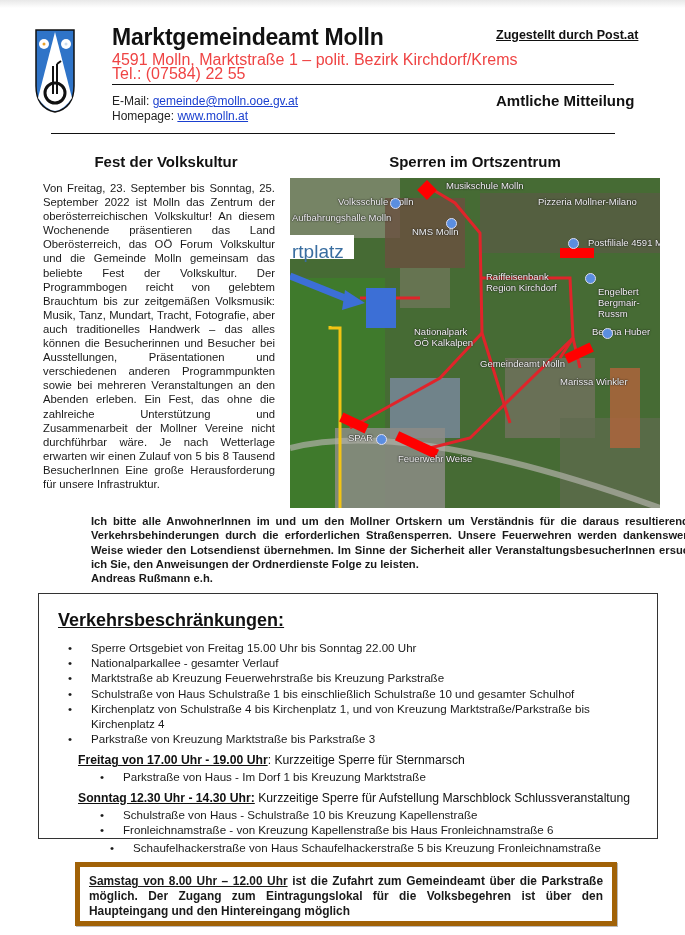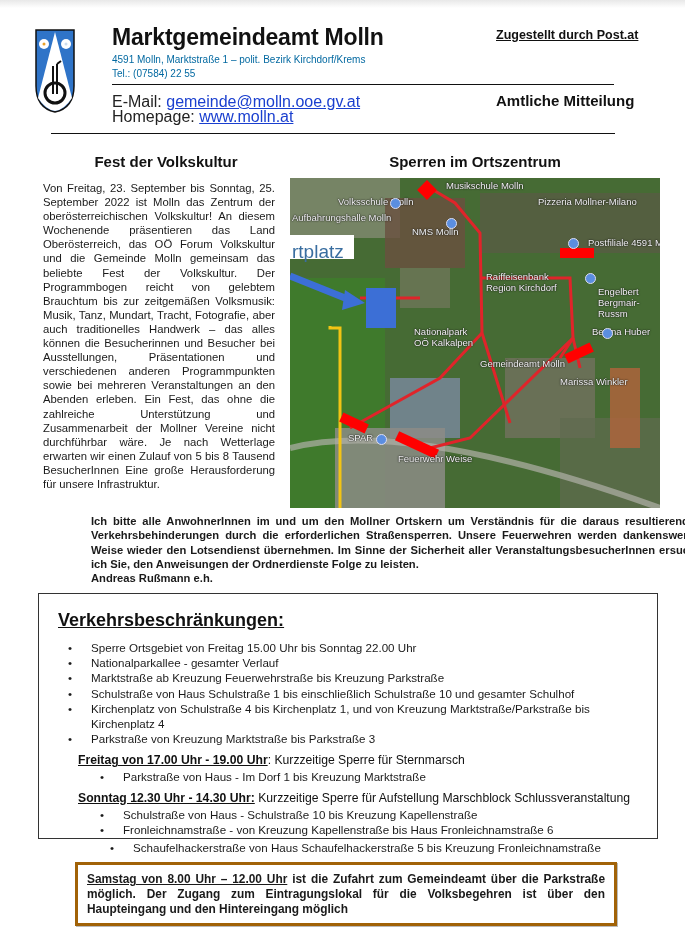--- a/index.html
+++ b/index.html
@@ -1,42 +1,42 @@
 <!DOCTYPE html>
 <html><head>
 <meta charset="utf-8">
 <style>
   html, body { margin:0; padding:0; background:#ffffff; }
   body { width:685px; height:935px; position:relative; overflow:hidden; font-family:"Liberation Sans", sans-serif; color:#111; }
   .topshade { position:absolute; left:0; top:0; width:685px; height:8px; background:linear-gradient(#e8e8e8,#ffffff); }
   .crest { position:absolute; left:34px; top:28px; width:42px; height:86px; }
   .org-title { position:absolute; left:112px; top:24px; font-size:23px; font-weight:bold; letter-spacing:-0.2px; }
-  .addr { position:absolute; left:112px; top:53px; font-size:10px; line-height:14px; color:#0369a1; }
+  .addr { position:absolute; left:112px; top:53px; font-size:16px; line-height:14px; color:#ef4444; }
   .hline1 { position:absolute; left:112px; top:84px; width:502px; height:1px; background:#111; }
-  .contact { position:absolute; left:112px; top:94px; font-size:16px; line-height:15px; color:#222; }
+  .contact { position:absolute; left:112px; top:94px; font-size:12px; line-height:15px; color:#222; }
   .contact a { color:#1a3fcf; text-decoration:underline; }
   .postat { position:absolute; left:496px; top:28px; font-size:12.5px; font-weight:bold; text-decoration:underline; }
   .amtlich { position:absolute; left:496px; top:92px; font-size:15px; font-weight:bold;text-align:right; }
   .hline2 { position:absolute; left:51px; top:133px; width:564px; height:1px; background:#111; }
   .h-left { position:absolute; left:34px; top:153px; width:264px; text-align:center; font-size:15px; font-weight:bold; }
   .h-right { position:absolute; left:290px; top:153px; width:370px; text-align:center; font-size:15px; font-weight:bold; }
   .body-left { position:absolute; left:43px; top:181px; width:232px; font-size:11.3px; line-height:14.1px; text-align:justify; color:#1a1a1a; }
   .map { position:absolute; left:290px; top:178px; width:370px; height:330px; overflow:hidden; background:#3a5b2c; }
   .appeal { position:absolute; left:43px; top:514px; width:611px; font-size:11.2px; line-height:14.3px; font-weight:bold; text-align:justify; color:#1a1a1a;margin-left:48px; }
   .box1 { position:absolute; left:38px; top:593px; width:620px; height:246px; border:1px solid #333; box-sizing:border-box; padding:6px 7px; }
   .box1 .sech { font-size:18px; font-weight:bold; text-decoration:underline; margin:12px; line-height:16px; }
   .box1 ul { margin:0; padding:0 0 0 45px; list-style:none; }
   .box1 li { position:relative; font-size:11.6px; line-height:15.2px; color:#1a1a1a; }
   .box1 li .b { position:absolute; left:-23px; top:0; }
   .box1 .group { margin-top:7px;margin-left:32px; }
   .box1 .lbl { font-size:12.2px; line-height:15.5px; }
   .box1 .lbl b { text-decoration:underline; }
   .box1 li.deep { padding-left:10px; margin-top:3px; }
   .box1 li.deep .b { left:-13px; }
-  .box2 { position:absolute; left:75px; top:862px; width:542px; height:64px; border:3px solid #a16207; box-sizing:border-box; box-shadow:1px 1px 0 #bbb; padding:7px 9px; font-size:11.9px; line-height:15px; font-weight:bold; text-align:justify; color:#1a1a1a; }
+  .box2 { position:absolute; left:75px; top:862px; width:542px; height:64px; border:5px solid #a16207; box-sizing:border-box; box-shadow:1px 1px 0 #bbb; padding:7px 9px; font-size:11.9px; line-height:15px; font-weight:bold; text-align:justify; color:#1a1a1a; }
   .box2 .u { text-decoration:underline; }
   .map-label { position:absolute; color:#f4f4f4; font-size:9.5px; text-shadow:0 0 2px #222, 0 0 1px #000; white-space:nowrap; }
   .map-pin { position:absolute; width:9px; height:9px; border-radius:50%; background:#5b8ee0; border:1px solid #dde; }
   .sportplatz { position:absolute; left:0; top:57px; width:62px; height:24px; background:#fff; color:#3a6ea0; font-size:19px; line-height:34px; padding-left:2px; }
 </style>
 </head>
 <body>
 
 <div class="topshade"></div>
 

